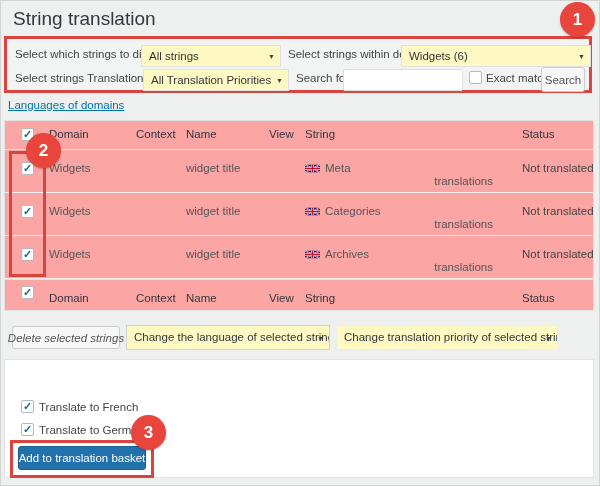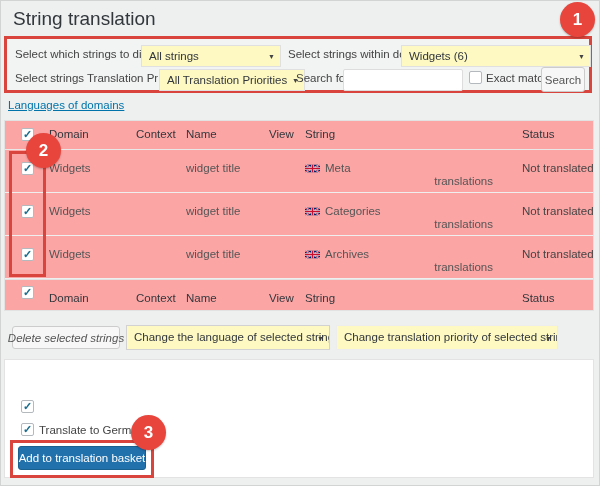--- a/index.html
+++ b/index.html
@@ -76,21 +76,21 @@
     <div class="abs sel" style="left:134px;top:6px;width:140px;">
       <span>All strings</span>
       <span class="arrow">▼</span>
     </div>
     <div class="abs lbl" style="left:281px;top:9px;">Select strings within domain:</div>
     <div class="abs sel" style="left:394px;top:6px;width:190px;">
       <span>Widgets (6)</span>
       <span class="arrow">▼</span>
     </div>
     <div class="abs lbl" style="left:8px;top:33px;">Select strings Translation Priority:</div>
-    <div class="abs sel" style="left:136px;top:30px;width:146px;margin-left:16px;">
+    <div class="abs sel" style="left:136px;top:30px;width:146px;">
       <span>All Translation Priorities</span>
       <span class="arrow">▼</span>
     </div>
     <div class="abs lbl" style="left:289px;top:33px;">Search for:</div>
     <input class="abs txt-input" style="left: 336px; top: 30px; width: 120px;" value="">
     <span class="abs cb" style="left:462px;top:32px;"></span>
     <div class="abs lbl" style="left:479px;top:33px;">Exact match</div>
     <div class="abs btn" style="left:534px;top:28px;width:44px;height:25px;">Search</div>
   </div>
 
@@ -184,20 +184,21 @@
     <span>Change the language of selected strings</span>
     <span class="arrow" style="top:9px;">▼</span>
   </div>
   <div class="abs sel" style="left:336px;top:325px;width:222px;height:25px;line-height:23px;border-color:#ededed;">
     <span>Change translation priority of selected strings</span>
     <span class="arrow" style="top:9px;">▼</span>
   </div>
 
   <div class="abs panel">
     <span class="abs cb checked" style="left:16px;top:40px;"></span>
+    <span class="abs lbl" style="left:34px;top:41px;">Translate to French</span>
     <span class="abs cb checked" style="left:16px;top:63px;"></span>
     <span class="abs lbl" style="left:34px;top:64px;">Translate to German</span>
   </div>
 
   <div class="abs ann-box" style="left:10px;top:440px;width:144px;height:38px;"></div>
   <div class="abs primary-btn" style="left:18px;top:446px;width:128px;height:24px;">Add to translation basket</div>
   <div class="abs ann-circle" style="left:131px;top:415px;">
     <span>3</span>
   </div>
 

